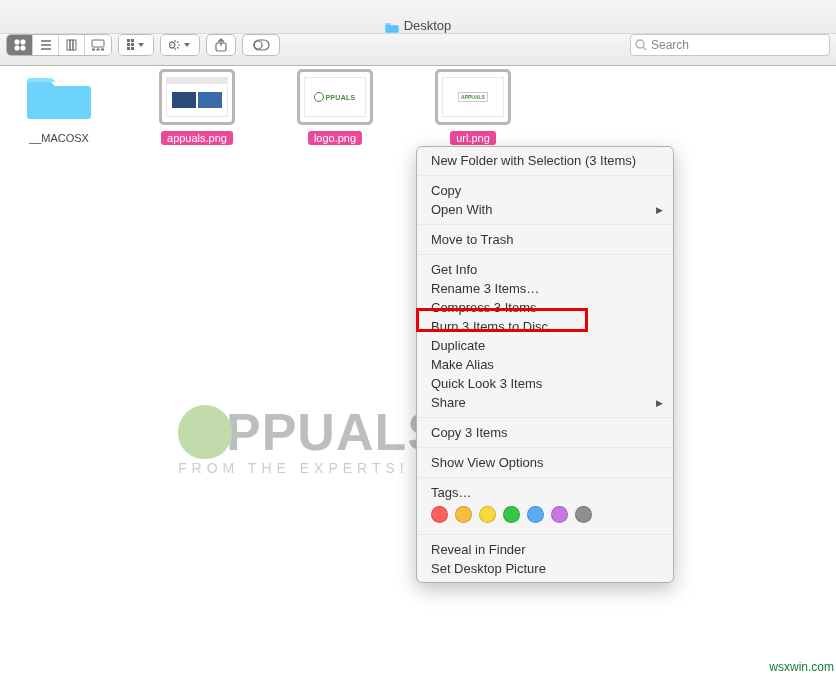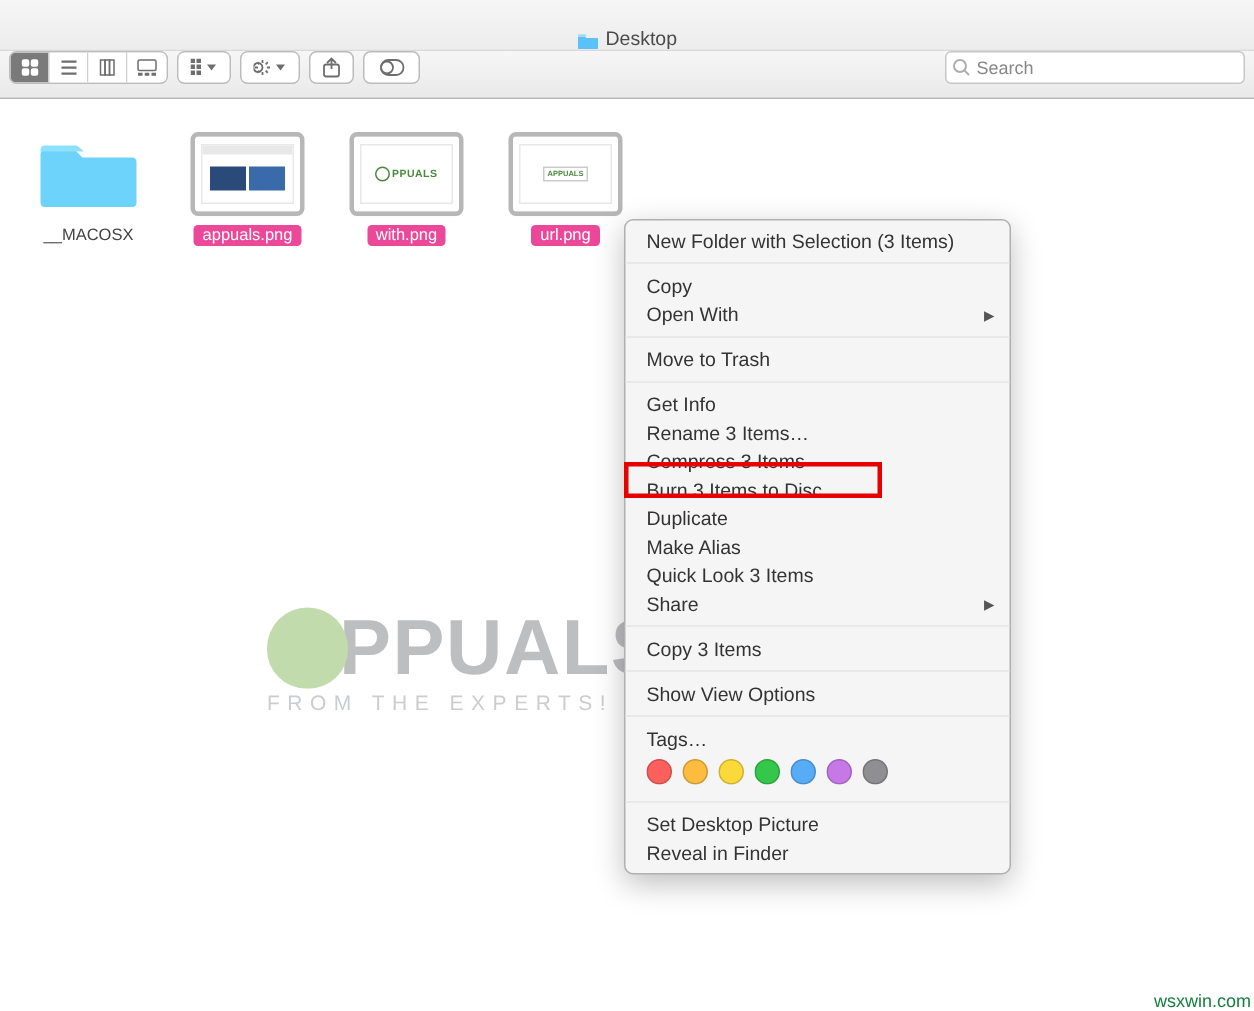--- a/index.html
+++ b/index.html
@@ -17,21 +17,21 @@
     .seg:last-child { border-right: none; }
     .seg.active { background: #7a7a7a; }
     .seg.active svg rect, .seg.active svg path, .seg.active svg line { stroke: #fff; fill: #fff; }
     .btn { border: 1px solid #bcbcbc; border-radius: 5px; height: 22px; background: #fff; display: flex; align-items: center; justify-content: center; padding: 0 8px; }
     .spacer { flex: 1; }
     .search-box { border: 1px solid #c7c7c7; border-radius: 4px; height: 22px; width: 200px; background: #fff; display: flex; align-items: center; font-size: 12px; color: #888; padding: 0 4px; gap: 4px; }
     .search-box .mag { width: 12px; height: 12px; opacity: .6; }
 
     
     .content { position: relative; height: calc(674px - 54px); background: #fff; }
-    .items { display: flex; gap: 20px; padding: 22px 16px; flex-wrap: wrap; }
+    .items { display: flex; gap: 52px; padding: 3px 16px; flex-wrap: wrap; }
     .item { width: 86px; display: flex; flex-direction: column; align-items: center; gap: 6px; }
     .thumb { width: 72px; height: 56px; display: flex; align-items: center; justify-content: center; }
     .thumb-border { border: 1px solid #dcdcdc; border-radius: 3px; padding: 4px; background: #fff; width: 72px; height: 52px; display: flex; align-items: center; justify-content: center; box-shadow: 0 1px 2px rgba(0,0,0,.1);}
     .thumb-border.selected { outline: 3px solid #b7b7b7; outline-offset: -1px; }
     .thumb-inner { width: 62px; height: 40px; border: 1px solid #e8e8e8; display:flex; align-items:center; justify-content:center; font-size: 7px; font-weight: bold; color: #3a6; overflow:hidden; position:relative; }
     .folder-shape { width: 68px; height: 50px; position: relative; }
     .folder-shape svg { width: 68px; height: 50px; }
     .label { font-size: 11px; padding: 1px 6px; border-radius: 3px; text-align: center; white-space: nowrap; }
     .label.selected { background: #ec4899; color: #fff; }
     .label.plain { color: #444; }
@@ -183,21 +183,21 @@
       <div class="thumb">
         <div class="thumb-border selected">
             <div class="thumb-inner">
               <span style="color:#4a8a3a;display:flex;align-items:center;gap:1px">
                 <span style="display:inline-block;width:10px;height:10px;border:1.5px solid #4a8a3a;border-radius:50%"></span>
                 <b style="font-size:7px;letter-spacing:.3px">PPUALS</b>
               </span>
             </div>
           </div>
       </div>
-      <span class="label selected">with.png</span>
+      <span class="label selected">logo.png</span>
     </div>
 
     <div class="item">
       <div class="thumb">
         <div class="thumb-border selected">
             <div class="thumb-inner">
               <div style="border:1px solid #ccc;padding:1px 2px;font-size:5px;color:#4a8a3a"><b>APPUALS</b></div>
             </div>
           </div>
       </div>
@@ -239,21 +239,21 @@
     <div class="tags-row">
       <div class="tag-dot" style="background:#fc605c"></div>
       <div class="tag-dot" style="background:#fdbc40"></div>
       <div class="tag-dot" style="background:#fcd93a"></div>
       <div class="tag-dot" style="background:#34c749"></div>
       <div class="tag-dot" style="background:#57acf5"></div>
       <div class="tag-dot" style="background:#c679e6"></div>
       <div class="tag-dot" style="background:#8e8e93"></div>
     </div>
     <div class="sep"></div>
+    <div class="mi">Reveal in Finder</div>
     <div class="mi">Set Desktop Picture</div>
-    <div class="mi">Reveal in Finder</div>
   </div>
 
   <div class="highlight-box" style="left:416px; top:242px; width:172px; height:24px;"></div>
 
 </div>
 
 <div class="wsxwin">wsxwin.com</div>
 
 </body></html>

